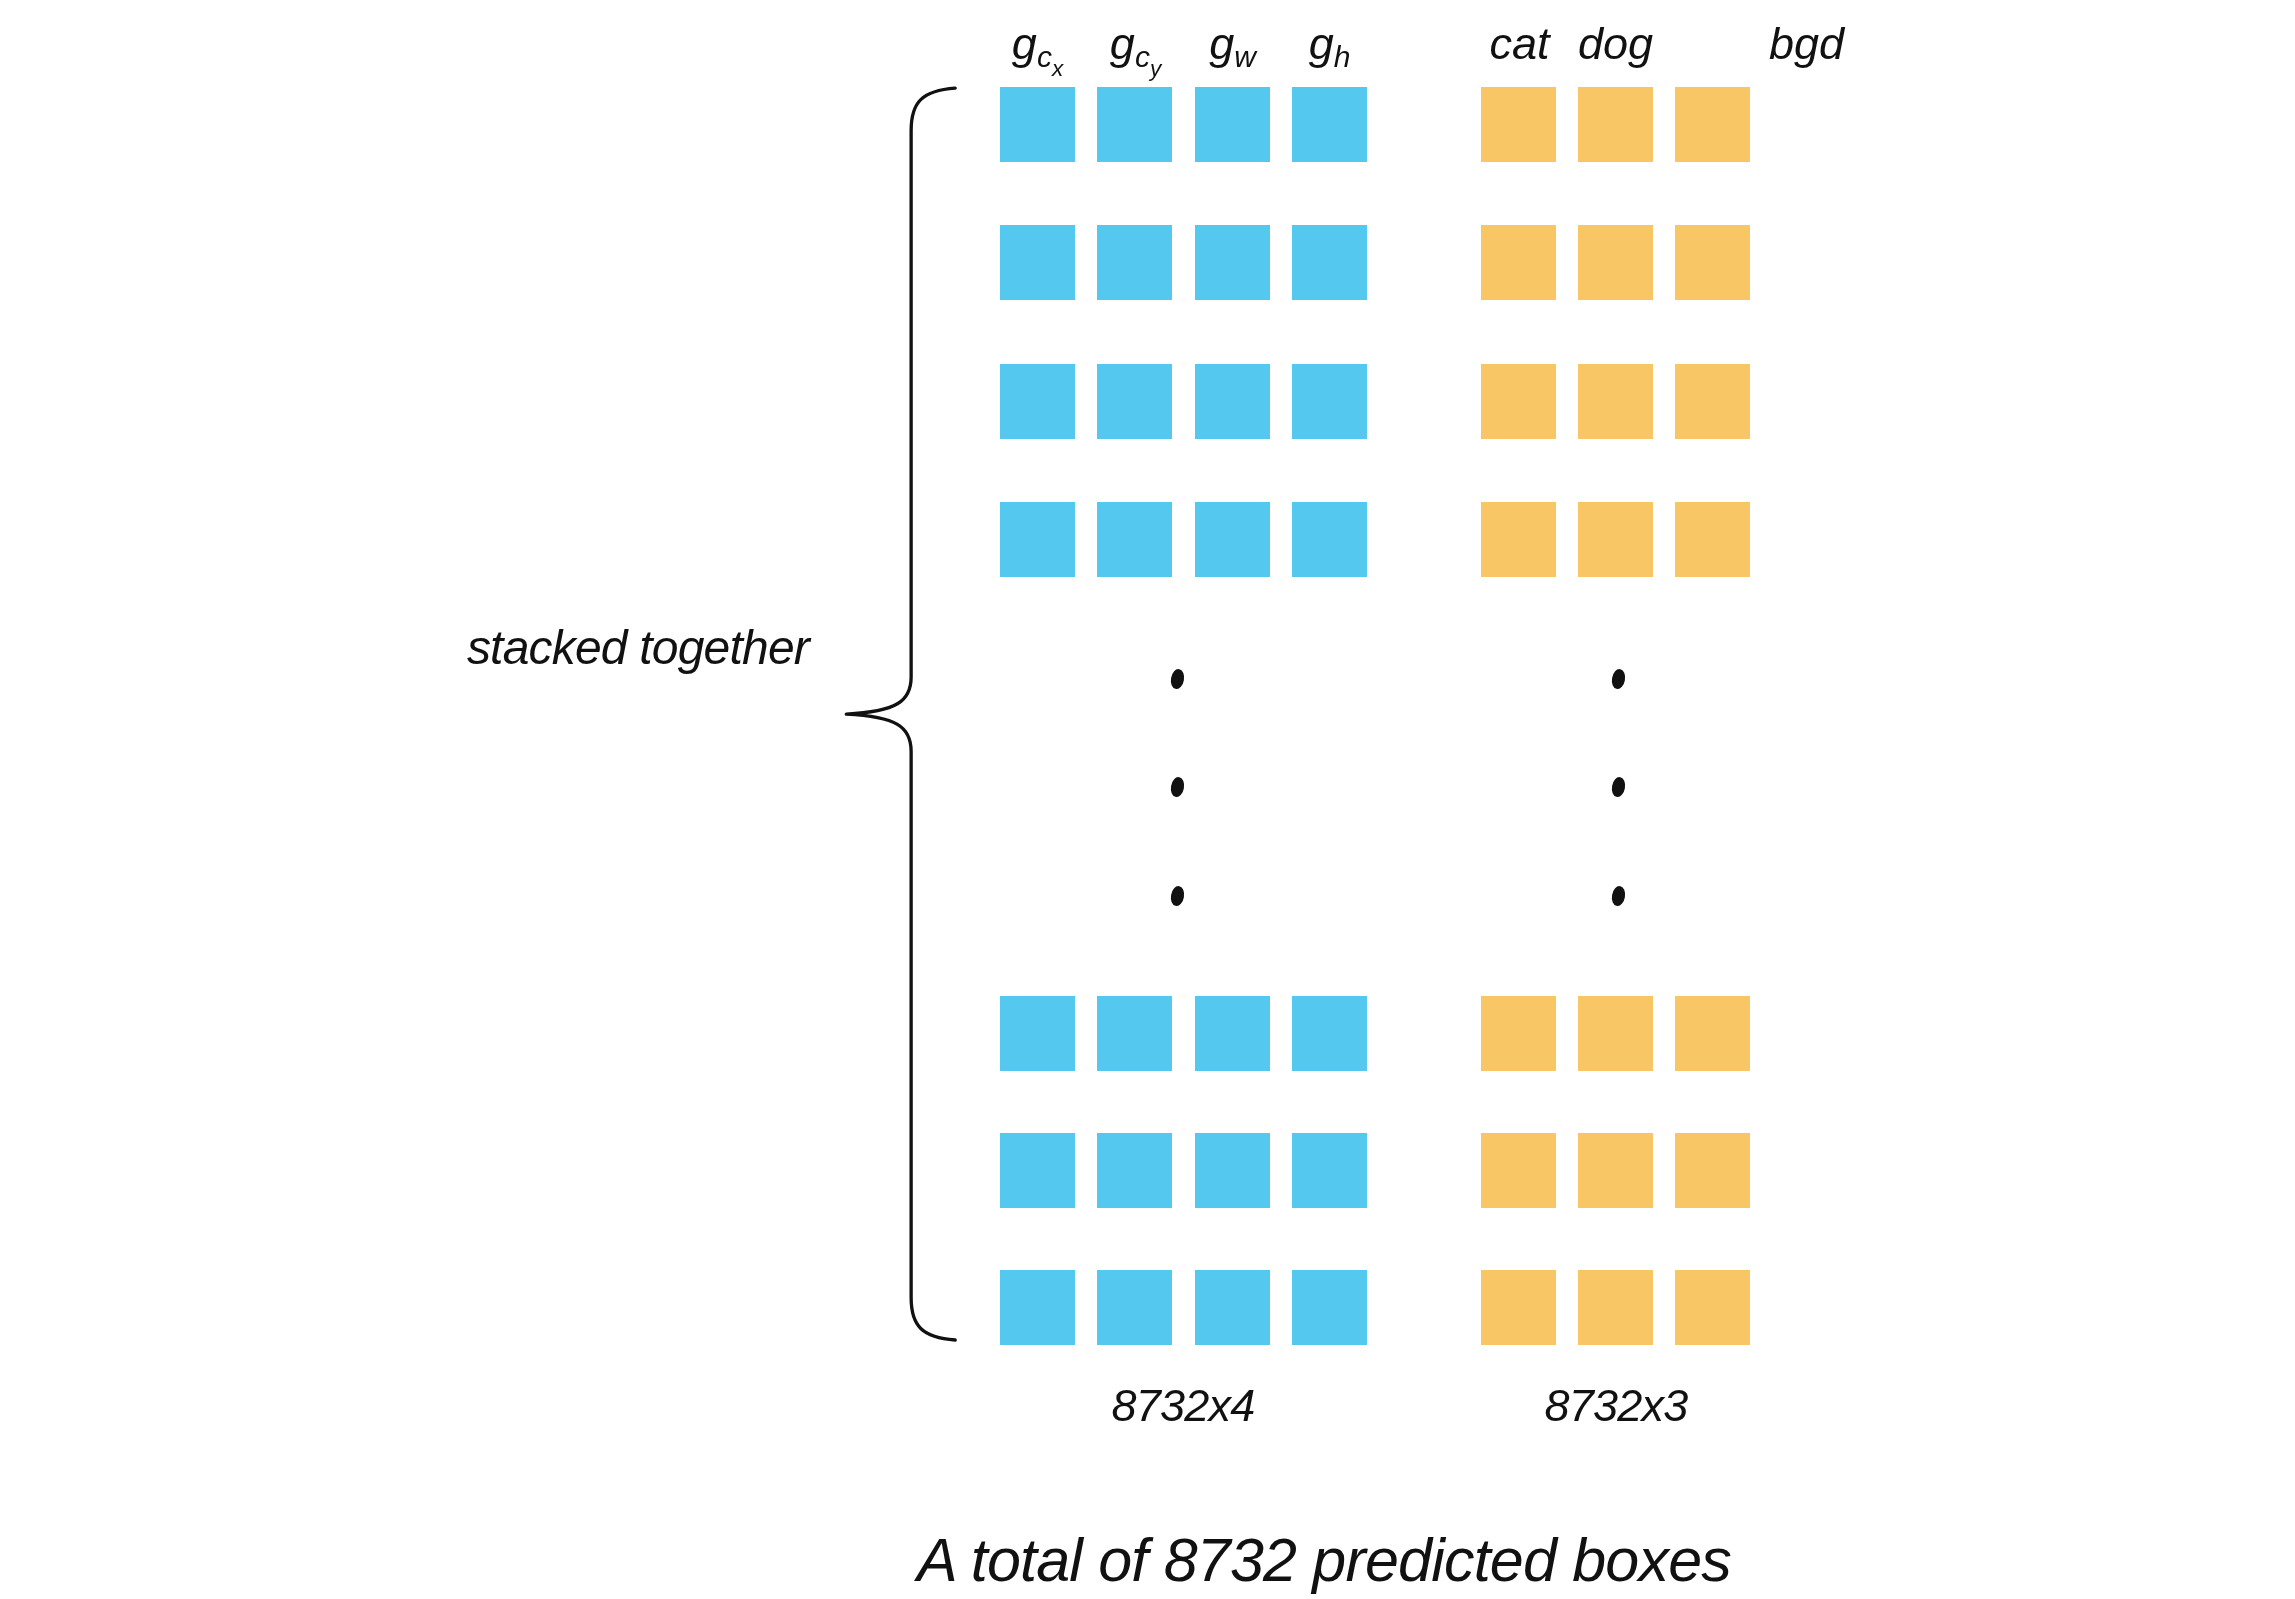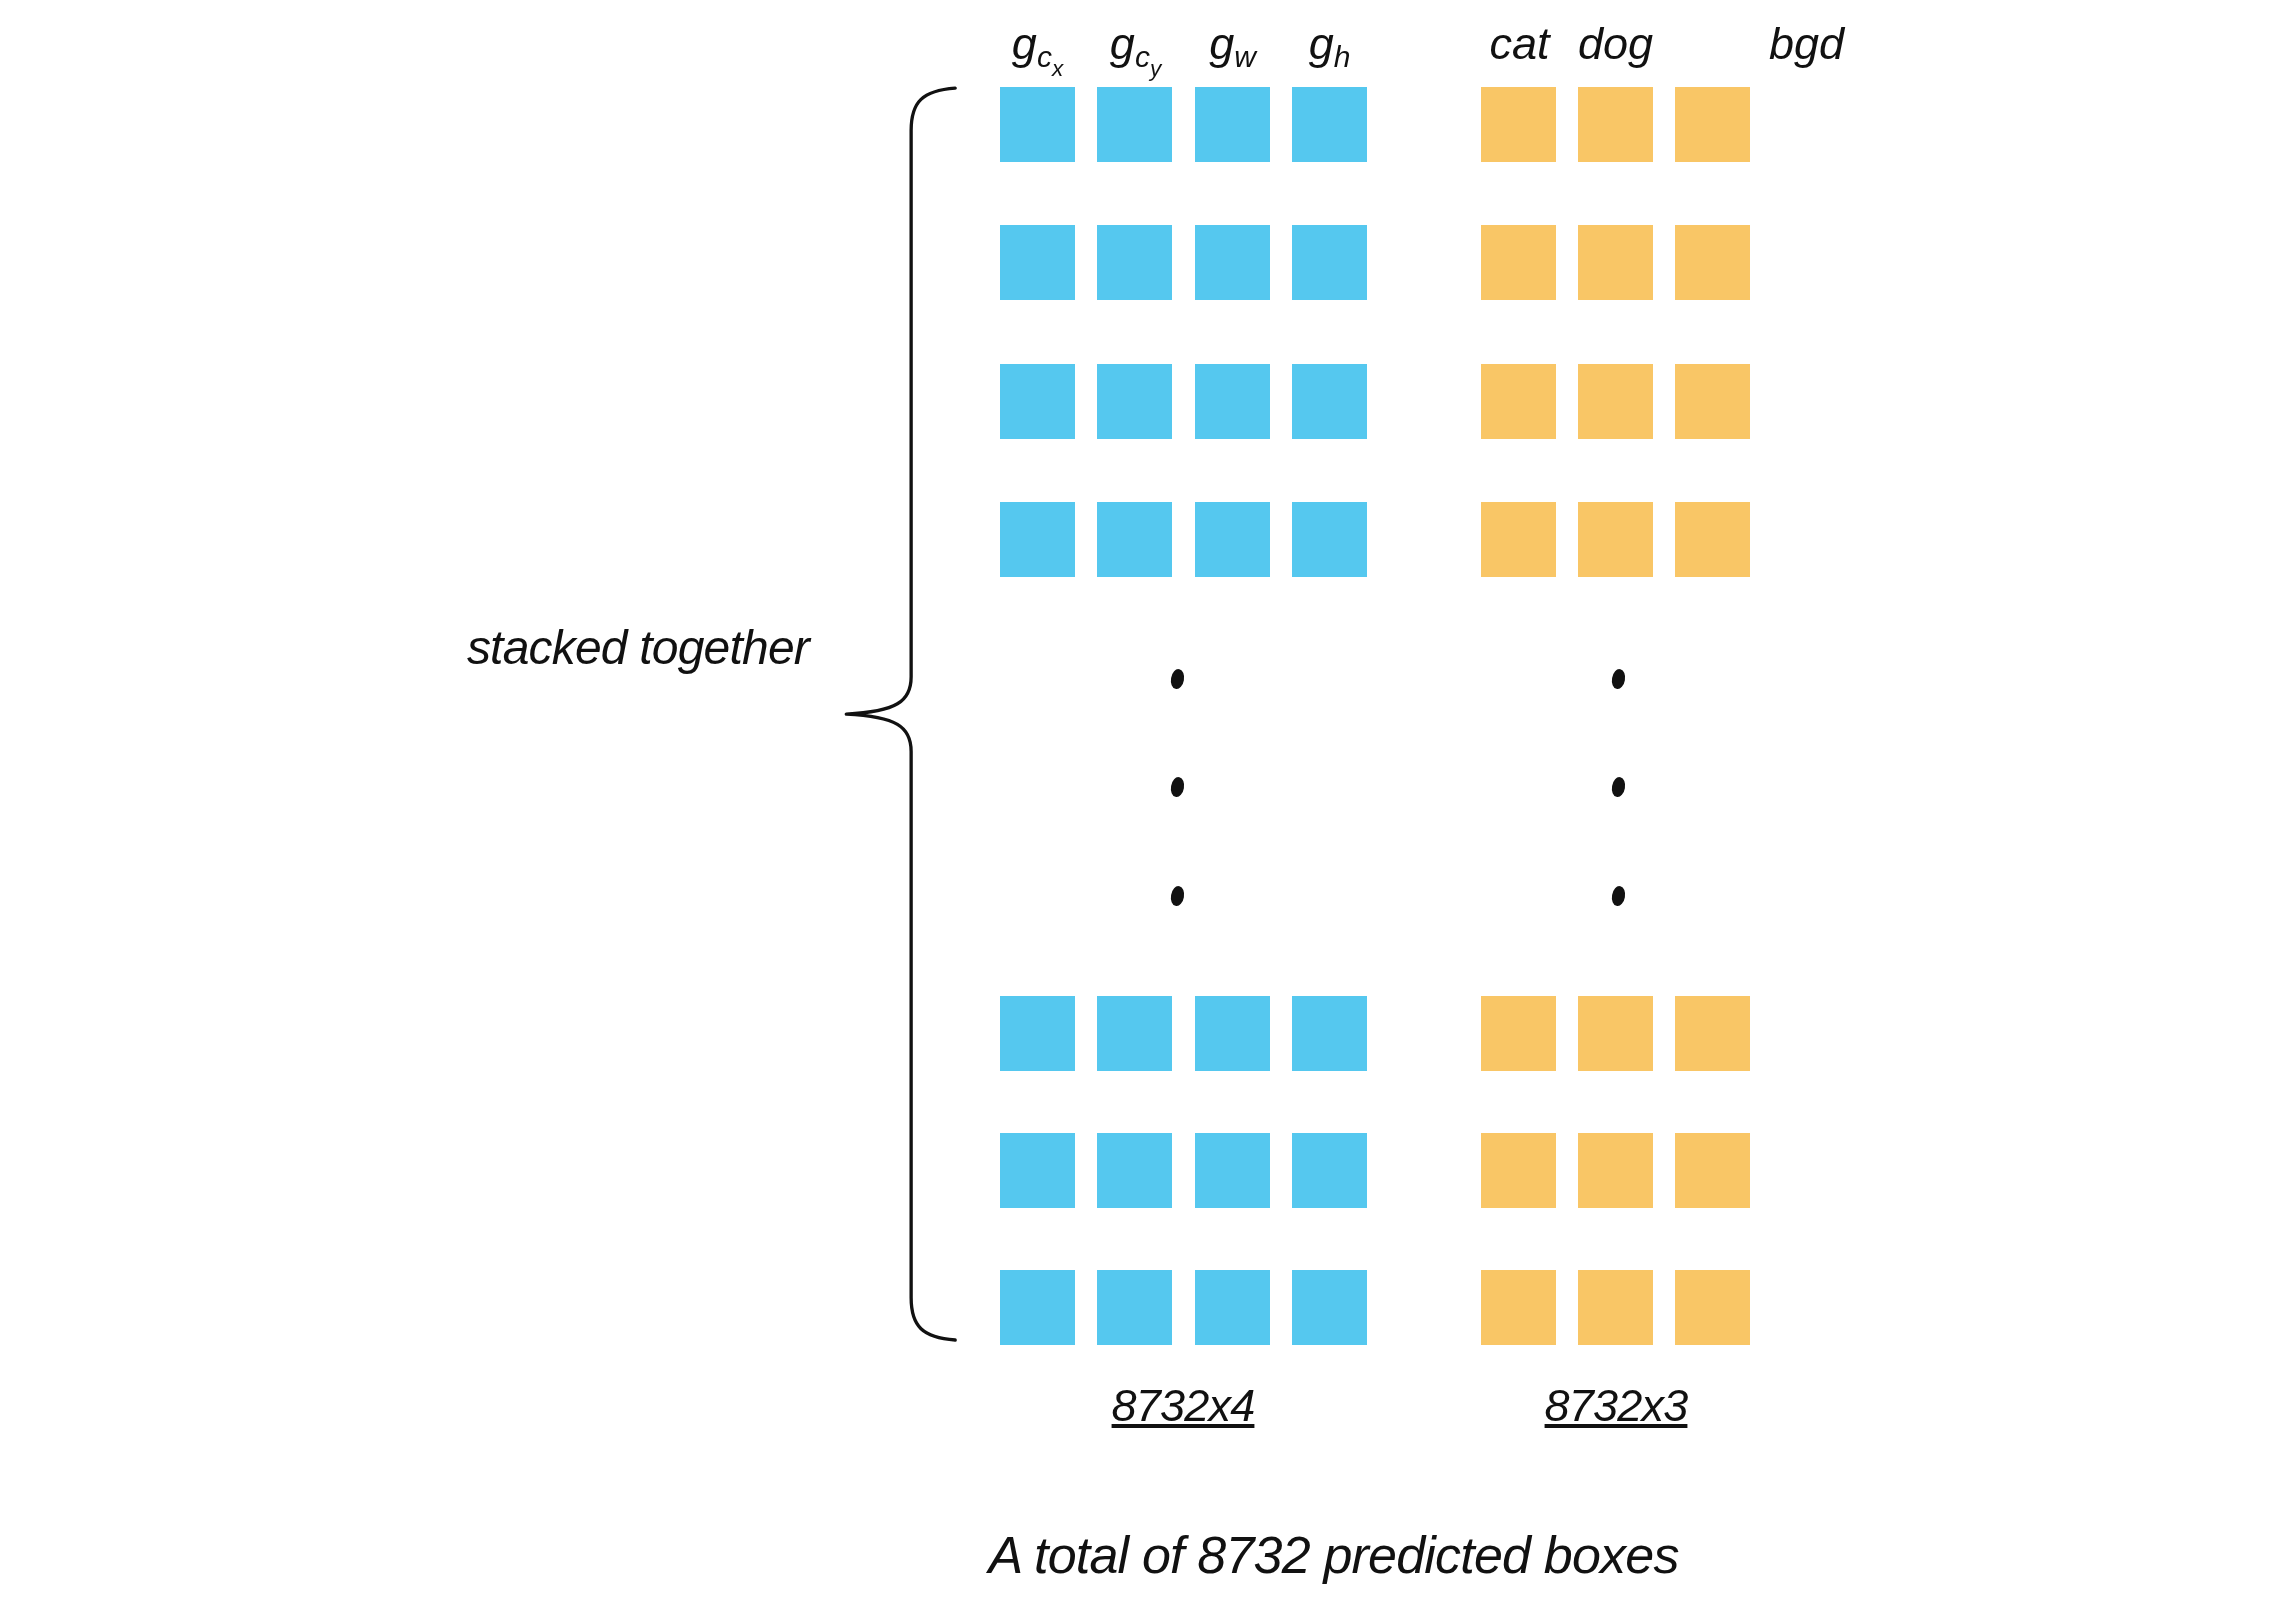--- a/index.html
+++ b/index.html
@@ -58,32 +58,30 @@
 
   
   .dimlabel {
     position: absolute;
     top: 1380px;
     width: 200px;
     text-align: center;
     font-style: italic;
     font-size: 45px;
     letter-spacing: -0.8px;
-    text-decoration: underline;
   }
 
   
   .caption {
     position: absolute;
     top: 1525px;
     left: 917px;
     width: 833px;
-    text-align: center;
     font-style: italic;
-    font-size: 52px;
+    font-size: 61px;
     letter-spacing: -0.8px;
     white-space: nowrap;
   }
 </style>
 </head>
 <body>
 
 <div id="canvas" style="color: rgb(17, 17, 17);">
 
   <div class="note">

